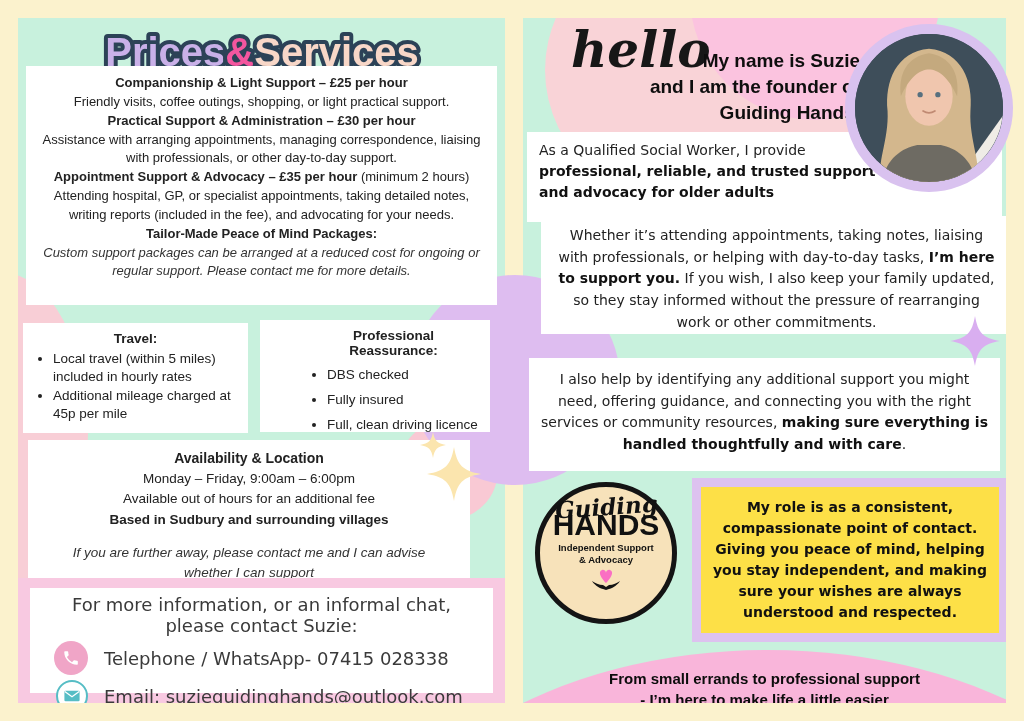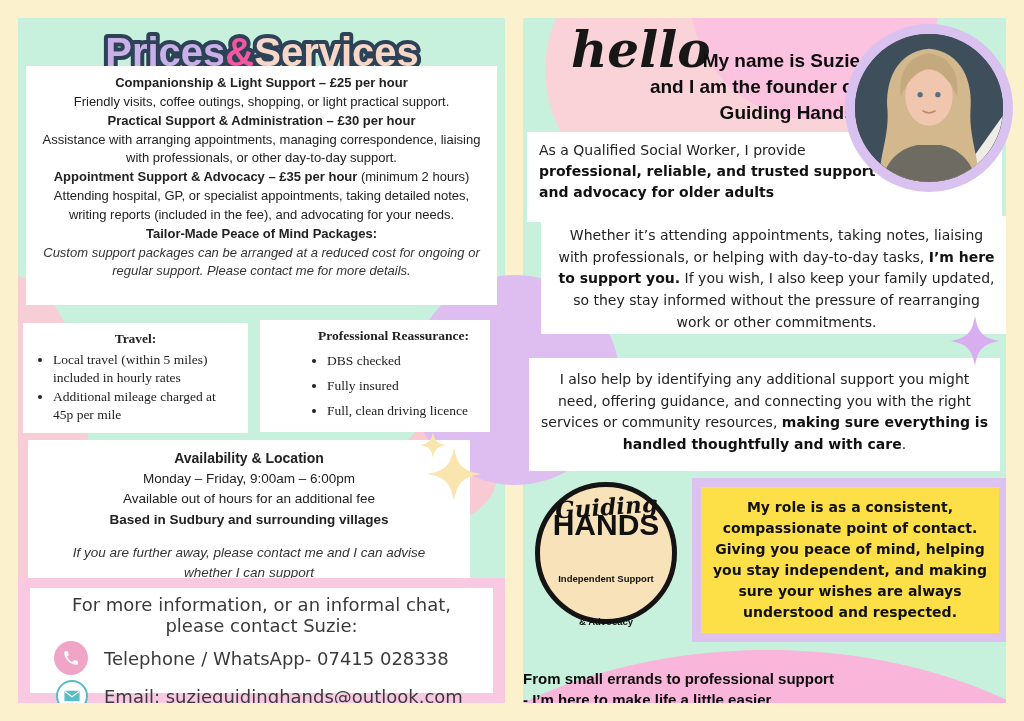--- a/index.html
+++ b/index.html
@@ -11,21 +11,21 @@
   .blob{position:absolute;border-radius:50%;z-index:1;}
   .wbox{position:absolute;background:#fff;z-index:2;box-sizing:border-box;}
   .deco{position:absolute;z-index:3;}
 
   
   .title-svg{display:block;margin:10px auto 0;position:relative;z-index:2;}
   .svc{left:8px;top:48px;width:471px;height:239px;padding:8px 12px;text-align:center;
        font-size:13px;line-height:1.45;}
   .svc .b{font-weight:bold;}
   .svc .i{font-style:italic;color:#333;}
-  .twobox{padding:6px 10px;font-size:13.5px;font-family:Liberation Serif, serif;}
+  .twobox{padding:6px 10px;font-size:13.5px;}
   .twobox .bt{font-weight:bold;text-align:center;margin-top:2px;}
   .twobox ul{margin:4px 0 0;padding-left:20px;text-align:left;}
   .travel{left:5px;top:305px;width:225px;height:110px;}
   .travel li{margin:2px 0;line-height:1.3;}
   .reassure{left:242px;top:302px;width:230px;height:112px;padding-left:47px;}
   .reassure li{margin:9px 0;line-height:1.2;}
   .avail{left:10px;top:422px;width:442px;height:140px;text-align:center;
          font-size:13.5px;line-height:1.5;padding:8px 26px;}
   .avail .bt{font-weight:bold;font-size:14px;}
   .avail .b{font-weight:bold;}
@@ -53,30 +53,30 @@
   .whether{left:18px;top:198px;width:471px;height:118px;padding:9px 14px;text-align:center;
            font-size:14px;line-height:1.55;}
   .helpbox{left:6px;top:340px;width:471px;height:113px;padding:11px 10px;text-align:center;
            font-size:14px;line-height:1.55;}
   .logo{position:absolute;left:12px;top:464px;width:142px;height:142px;border-radius:50%;
         background:#f7e2ba;border:5px solid #141414;box-sizing:border-box;z-index:2;
         display:flex;flex-direction:column;align-items:center;}
   .logo-script{font-family:"DejaVu Serif",serif;font-style:italic;font-weight:bold;font-size:23px;
                margin-top:6px;transform:rotate(-4deg);color:#111;}
   .logo-block{font-weight:bold;font-size:30px;letter-spacing:0;margin-top:-12px;color:#111;}
-  .logo-sub{font-size:9.5px;font-weight:bold;color:#111;line-height:1.25;margin-top:31px;}
+  .logo-sub{font-size:9.5px;font-weight:bold;color:#111;line-height:1.25;}
   .rolebox{position:absolute;left:169px;top:460px;width:316px;height:164px;background:#ddc2ef;
            padding:9px;box-sizing:border-box;z-index:2;}
   .rolebox-inner{background:#fde047;width:100%;height:100%;display:flex;align-items:center;
                  justify-content:center;box-sizing:border-box;padding:4px 10px;}
   .role-text{font-family:"DejaVu Sans",sans-serif;font-weight:bold;font-size:14px;
              line-height:1.5;text-align:center;color:#111;}
   .banner-blob{position:absolute;left:-153px;top:632px;width:796px;height:500px;border-radius:50%;
                background:#f9b5da;z-index:1;}
-  .banner-text{position:absolute;left:0;right:0;top:650px;z-index:2;
+  .banner-text{position:absolute;left:0;right:0;top:650px;z-index:2;text-align:center;
                font-weight:bold;font-size:15px;line-height:1.4;color:#0c0c0c;}
   .banner-text span{display:block;}
 </style>
 </head>
 <body>
 
 <div class="page">
 
   <div class="panel panel-left">
 

